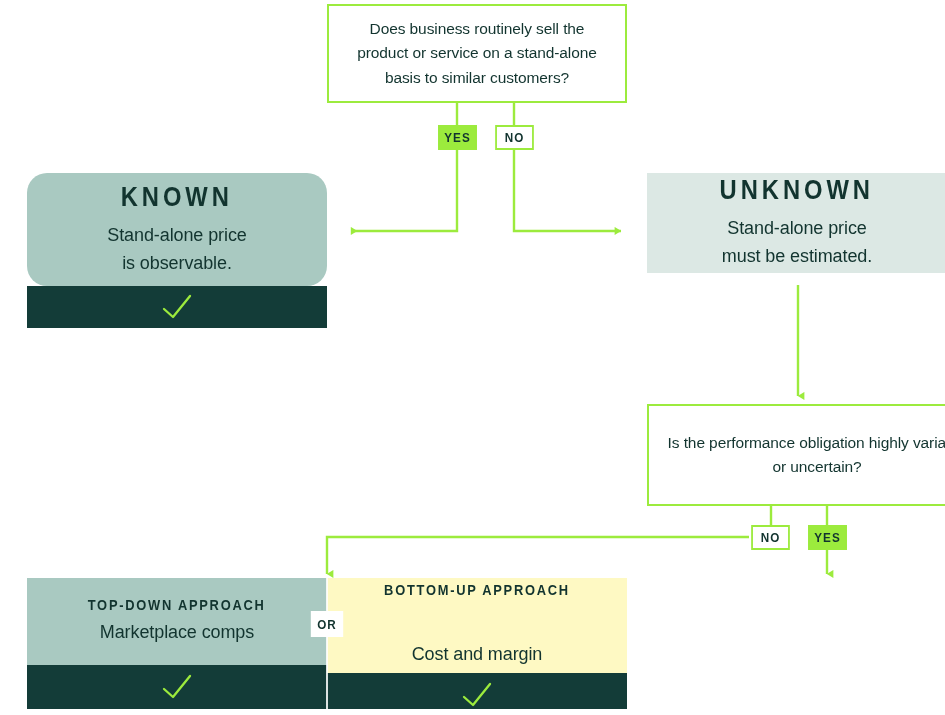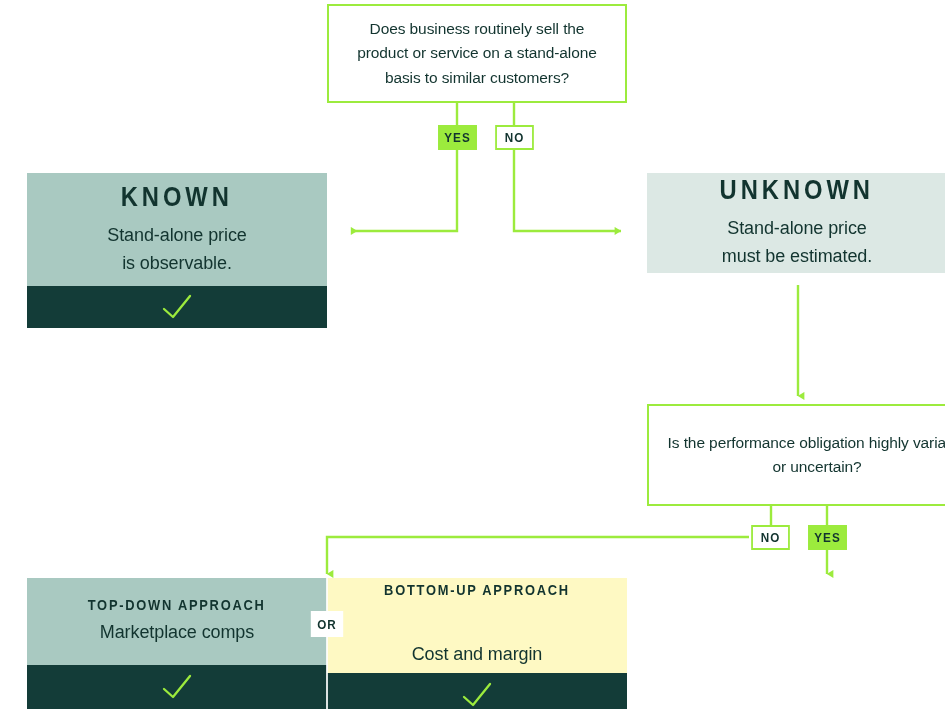--- a/index.html
+++ b/index.html
@@ -182,21 +182,21 @@
   </div>
 
   <div class="badge yes" style="left:412px; top:125px; width:43px; height:25px;">
     <span>YES</span>
   </div>
   <div class="badge no" style="left:469px; top:125px; width:43px; height:25px;">
     <span>NO</span>
   </div>
 
   <div class="card headline" style="left:3px; top:173px; width:300px; height:155px;">
-    <div class="card-body" style="height:113px; background:#A9C9C1;">
+    <div class="card-body" style="height:113px; background:#A9C9C1;border-radius:20px;">
       <div class="card-title">KNOWN</div>
       <div class="card-sub">Stand-alone price</div>
       <div class="card-sub">is observable.</div>
     </div>
     <div class="card-foot" style="height:42px;">
       <svg class="check" viewBox="0 0 34 30">
         <path d="M4,17 L13,25 L30,4" stroke="#9CEB3D" stroke-width="2.3" fill="none" stroke-linecap="round" stroke-linejoin="round"></path>
       </svg>
     </div>
   </div>

